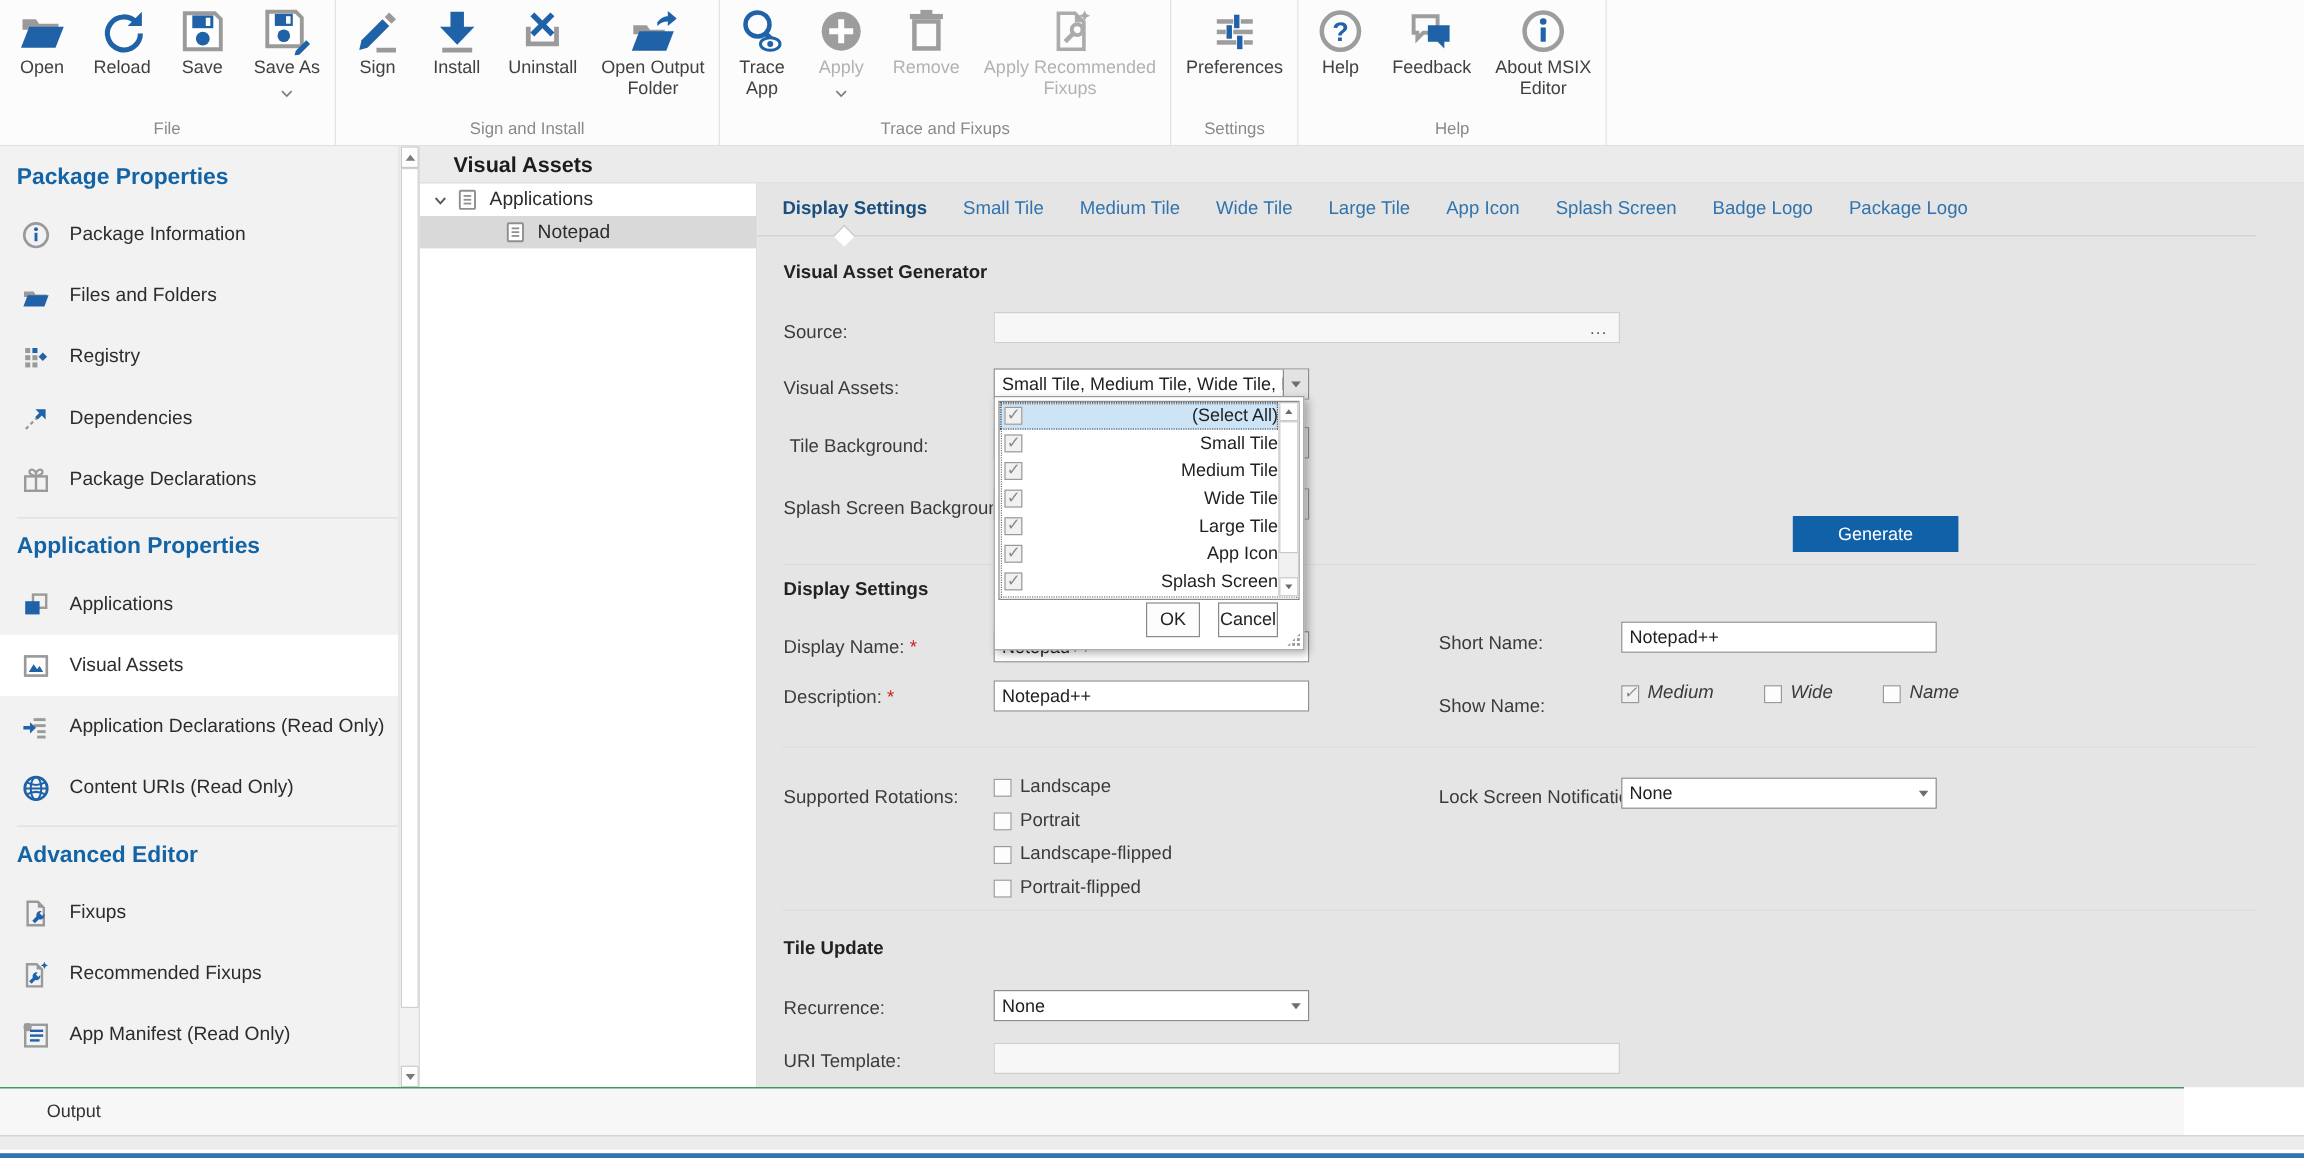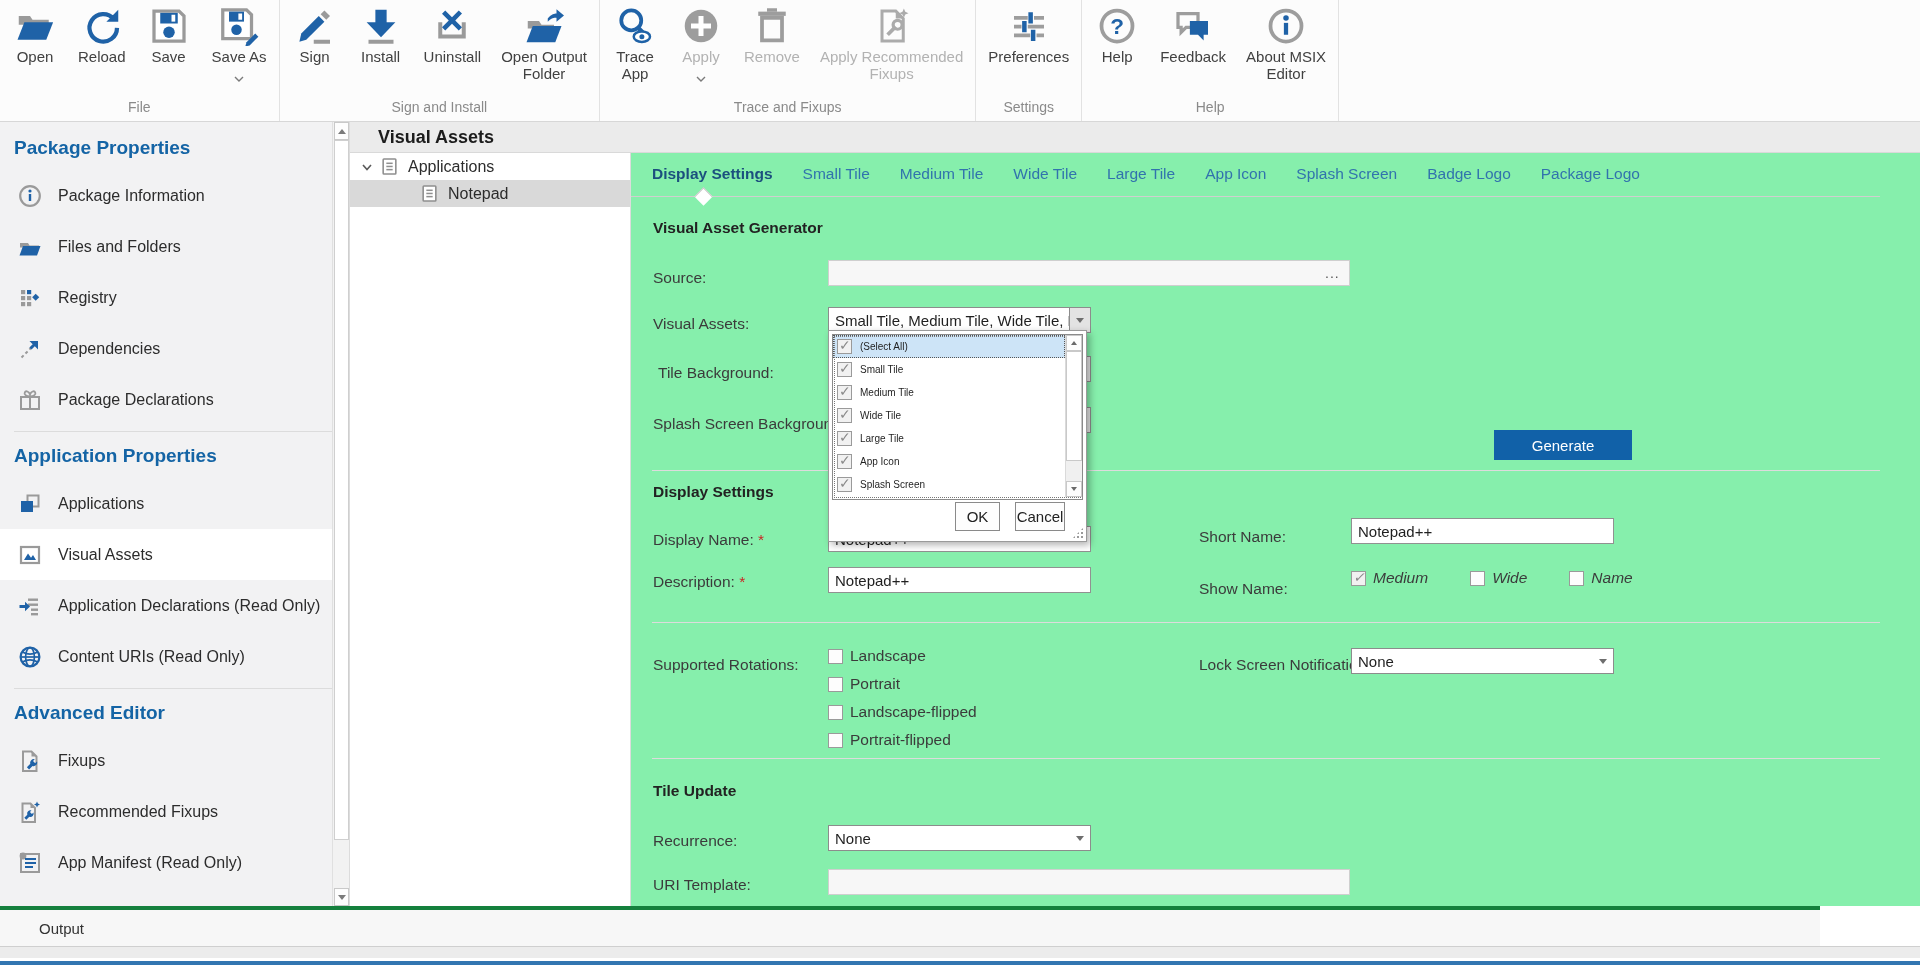--- a/index.html
+++ b/index.html
@@ -43,21 +43,21 @@
   
   .tree { position:absolute; top:153px; left:350px; width:281px; height:753px; background:#fff; border-right:1px solid #dcdcdc; }
   .tree-row { height:27px; display:flex; align-items:center; font-size:16px; color:#2c2c2c; cursor:pointer; }
   .tree-row.selected { background:#d9d9d9; }
   .tree-row .chev { width:14px; height:14px; margin-left:10px; margin-right:6px; }
   .tree-row .doc { width:19px; height:19px; margin-right:9px; }
   .tree-row.child { padding-left:70px; }
   .tree-row .doc svg, .tree-row .chev svg { width:100%; height:100%; }
 
   
-  .content { position:absolute; top:153px; left:631px; width:1289px; height:753px; background:#86efac; }
+  .content { position:absolute; top:153px; left:631px; width:1289px; height:753px; background:#e5e5e5; }
   .tabs { position:absolute; top:12px; left:21px; display:flex; gap:30px; }
   .tab { font-size:15.5px; color:#3173ad; cursor:pointer; white-space:nowrap; }
   .tab.active { color:#1b4f7e; font-weight:bold; }
   .tab-line { position:absolute; top:43px; left:0; right:40px; height:1px; background:#cfcfcf; }
   .tab-notch { position:absolute; top:37px; left:66px; width:13px; height:13px; background:#fff; border-left:1px solid #c5c5c5; border-top:1px solid #c5c5c5; transform:rotate(45deg); }
 
   .sec-heading { position:absolute; font-size:15.5px; font-weight:bold; color:#222; }
   .flabel { position:absolute; font-size:15.5px; color:#3b3b3b; white-space:nowrap; }
   .req { color:#cc2222; }
   .divider { position:absolute; left:21px; right:40px; height:1px; background:#dcdcdc; }
@@ -78,32 +78,32 @@
   .cb { width:15px; height:15px; border:1px solid #9a9a9a; background:#fdfdfd; display:inline-block; position:relative; flex:0 0 15px; }
   .cb.checked { background:#f1f1f1; }
   .cb.checked::after { content:"✓"; position:absolute; left:1px; top:-3px; font-size:14px; color:#8a8a8a; }
   .cbrow { display:flex; align-items:center; gap:7px; font-size:15.5px; color:#3b3b3b; cursor:pointer; }
   .cb-col { position:absolute; display:flex; flex-direction:column; gap:10px; }
   .cb-row-h { position:absolute; display:flex; gap:42px; }
 
   
   .popup { position:absolute; left:197px; top:177px; width:259px; height:212px; background:#fff; border:1px solid #9a9a9a; box-shadow:3px 3px 7px rgba(0,0,0,0.3); z-index:10; }
   .plist { position:absolute; left:3px; top:3px; right:3px; height:166px; border:1px solid #8a8a8a; outline:1px dotted #777; outline-offset:-3px; background:#fff; }
-  .prow { height:23px; display:flex; align-items:center; gap:8px; padding-left:4px; font-size:10px; color:#1f1f1f; margin-right:17px; cursor:pointer; }
+  .prow { height:23px; display:flex; align-items:center; gap:8px; padding-left:4px; font-size:15px; color:#1f1f1f; margin-right:17px; cursor:pointer;justify-content:space-between; }
   .prow.hl { background:#cde4f7; outline:1px dotted #555; outline-offset:-1px; }
   .pscroll { position:absolute; right:0; top:0; width:17px; height:162px; background:#f0f0f0; border-left:1px solid #dadada; }
   .ps-btn { position:absolute; left:0; width:16px; height:16px; background:#fdfdfd; border:1px solid #c9c9c9; display:flex; align-items:center; justify-content:center; }
   .ps-thumb { position:absolute; left:0; top:16px; width:16px; height:110px; background:#fff; border:1px solid #c9c9c9; }
   .pbtn { position:absolute; height:29px; background:#fdfdfd; border:1px solid #8a8a8a; font-size:15px; color:#222; display:flex; align-items:center; justify-content:center; cursor:pointer; }
   .grip { position:absolute; right:2px; bottom:2px; width:12px; height:12px;
     background-image:radial-gradient(circle, #9a9a9a 1.2px, transparent 1.3px);
     background-size:4px 4px; clip-path:polygon(100% 0, 100% 100%, 0 100%); }
 
   
-  .output-bar { position:absolute; top:906px; left:0; width:1820px; height:40px; background:#f7f7f7; border-top:4px solid #15803d; display:flex; align-items:center; }
+  .output-bar { position:absolute; top:906px; left:0; width:1820px; height:40px; background:#f7f7f7; border-top:1px solid #15803d; display:flex; align-items:center; }
   .output-bar .ol { font-size:15px; color:#333; padding-left:39px; }
   .bottom-strip { position:absolute; top:946px; left:0; width:1920px; height:12px; background:#ececec; border-top:1px solid #cfcfcf; }
   .bottom-blue { position:absolute; top:961px; left:0; width:1920px; height:4px; background:#3276b1; }
 </style>
 </head>
 <body>
 
 <div class="toolbar" id="toolbar">
     <div class="rib-group">
       <div class="rib-items">

